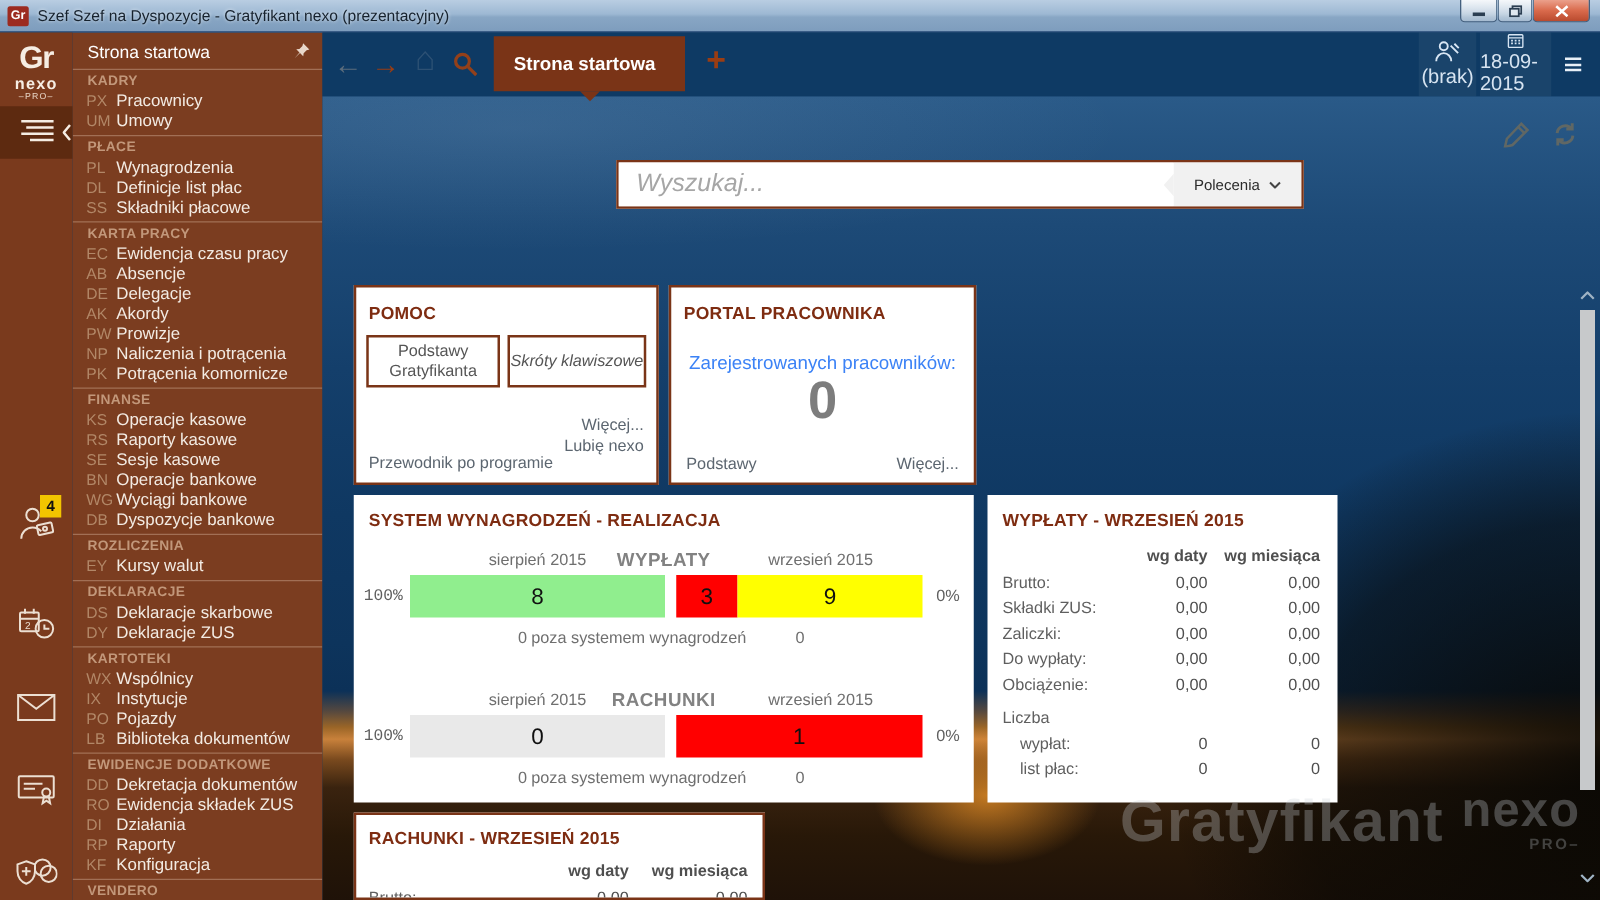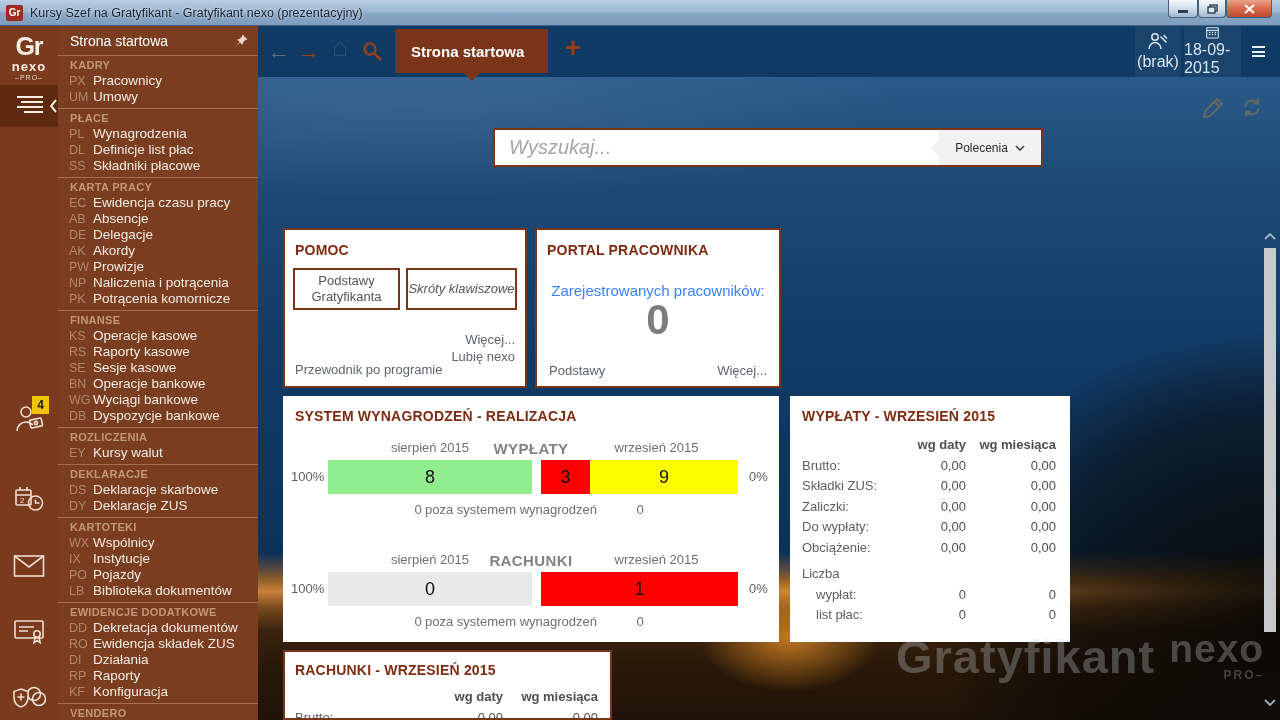--- a/index.html
+++ b/index.html
@@ -118,21 +118,21 @@
   .card-system { left:25px; top:319px; width:496px; height:246px; }
   .card-system .card-title { position:absolute; left:12px; top:12px; }
   .bar-row { position:absolute; left:0; width:496px; height:100px; }
   .bar-row-0 { top:44px; } .bar-row-1 { top:156px; }
   .row-labels { position:absolute; top:0; left:0; right:0; height:18px; font-size:13px; color:#6f6f6f; }
   .bl-center { position:absolute; left:0; right:0; text-align:center; font-size:15px; font-weight:bold; color:#828282; letter-spacing:.4px; }
   .bl-left { position:absolute; left:45px; width:204px; text-align:center; }
   .bl-right { position:absolute; left:275px; width:197px; text-align:center; }
   .bar { position:absolute; top:20px; left:0; right:0; height:34px; }
   .pct { position:absolute; top:0; height:34px; line-height:34px; font-size:13px; color:#5f5f5f; }
-  .pct-left { left:8px; } .pct-right { left:466px; }
+  .pct-left { left:8px;font-family:Liberation Mono, monospace; } .pct-right { left:466px; }
   .seg-group { position:absolute; top:0; height:34px; display:flex; }
   .seg-group.left { left:45px; } .seg-group.right { left:258px; }
   .seg { height:34px; display:flex; align-items:center; justify-content:center; font-size:18px; color:#101010; }
   .row-outside { position:absolute; top:62px; left:0; right:0; height:17px; font-size:13px; color:#6f6f6f; }
   .out-label { position:absolute; left:0; right:40px; text-align:center; }
   .out-left { position:absolute; left:45px; width:180px; text-align:center; }
   .out-right { position:absolute; left:267px; width:180px; text-align:center; }
 
   .card-wyplaty { left:532px; top:319px; width:280px; height:246px; padding:12px 14px 0 12px; }
   .w-title { margin-bottom:9px; }
@@ -163,21 +163,21 @@
   .sc-up { top:2px; } .sc-down { bottom:12px; }
   .sc-thumb { position:absolute; left:1px; top:20px; width:12px; height:384px; background:#c7c9cb; cursor:grab; }
 </style>
 </head>
 <body>
 
 <div class="screen">
 
   <div class="titlebar">
     <div class="tb-icon">Gr</div>
-    <div class="tb-title">Kursy Szef na Gratyfikant - Gratyfikant nexo (prezentacyjny)</div>
+    <div class="tb-title">Szef Szef na Dyspozycje - Gratyfikant nexo (prezentacyjny)</div>
     <div class="tb-buttons">
       <div class="tb-btn min">
         <svg width="10" height="9" viewBox="0 0 10 9">
             <rect x="0" y="6" width="10" height="3" fill="#2b3e52"></rect>
           </svg>
       </div>
       <div class="tb-btn max">
         <svg width="11" height="10" viewBox="0 0 11 10" fill="none" stroke="#2b3e52" stroke-width="1.4">
           <rect x="3" y="1" width="7" height="6"></rect>
             <rect x="1" y="3" width="7" height="6" fill="#dfe8f0"></rect>

